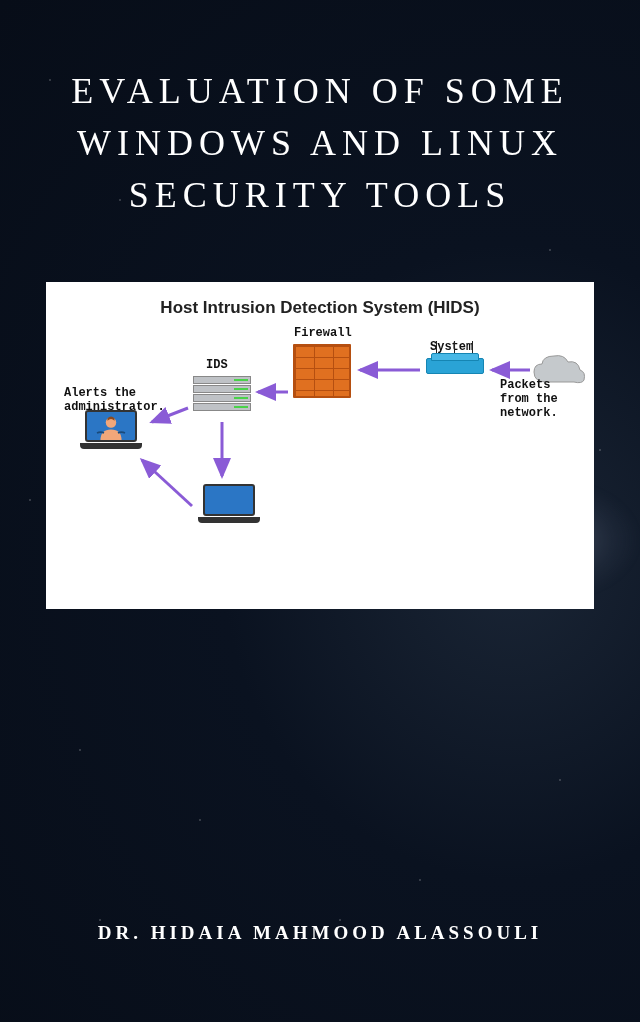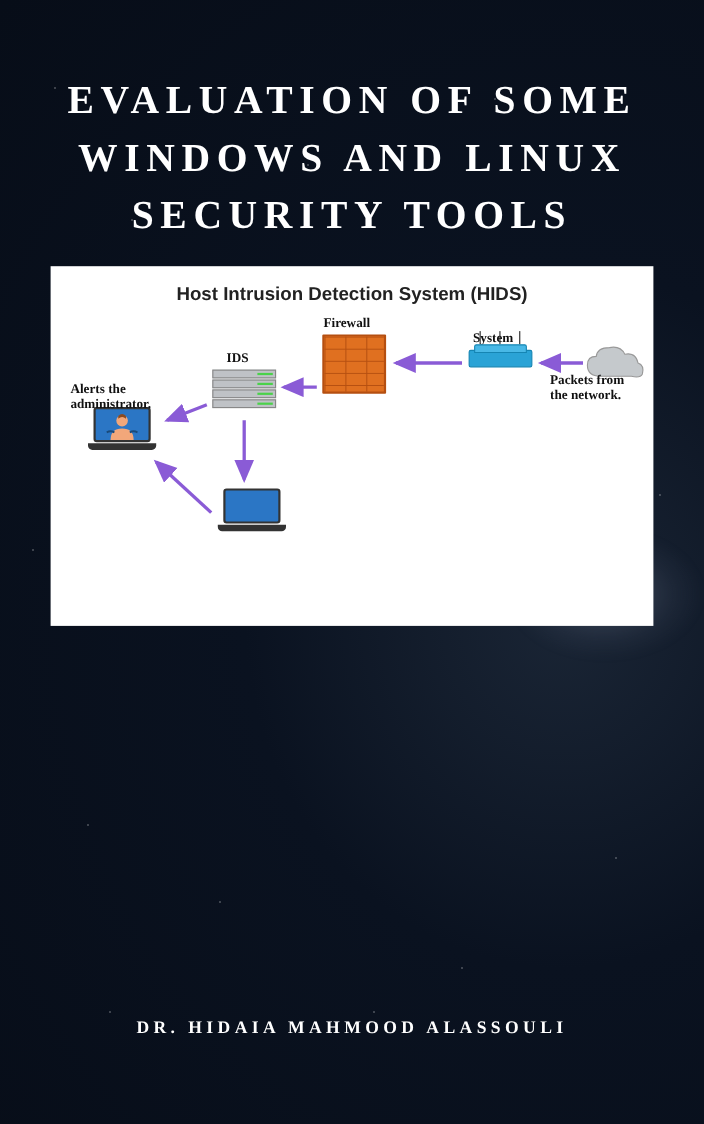--- a/index.html
+++ b/index.html
@@ -37,46 +37,46 @@
       top: 480px;
       width: 180px;
       height: 120px;
       background: radial-gradient(ellipse at center, rgba(100,110,130,0.5) 0%, rgba(60,70,90,0.2) 50%, transparent 70%);
       filter: blur(3px);
     }
     .page-title {
       color: #fff;
       text-align: center;
       font-size: 36px;
-      font-weight: bold;
+      font-weight: normal;
       letter-spacing: 6px;
       line-height: 1.45;
       padding: 65px 40px 0;
       text-transform: uppercase;
       font-family: Georgia, serif;
     }
     .diagram-panel {
-      margin: 20px 46px 0;
+      margin: 60px 46px 0;
       background: #fff;
       padding: 16px 12px 22px;
       position: relative;
     }
     .diagram-title {
       text-align: center;
       font-weight: bold;
       color: #222;
       font-size: 17px;
       font-family: Arial, sans-serif;
       margin-bottom: 14px;
     }
     .diagram-canvas {
       position: relative;
       width: 100%;
       height: 255px;
-      font-family: Liberation Serif, serif;
+      font-family: Liberation Mono, monospace;
       font-size: 11px;
       color: #111;
     }
     .label { position: absolute; font-size: 11px; }
     .label.bold { font-weight: bold; font-size: 12px; }
 
     
     .node { position: absolute; }
 
     
@@ -153,21 +153,21 @@
       width: 100%; height: 100%;
       pointer-events: none;
     }
 
     .author {
       position: absolute;
       bottom: 78px;
       width: 100%;
       text-align: center;
       color: #fff;
-      font-size: 16px;
+      font-size: 19px;
       letter-spacing: 4px;
       font-weight: bold;
       text-transform: uppercase;
       font-family: Georgia, serif;
     }
   </style>
 </head>
 <body>
 
 <div class="stars"></div>

